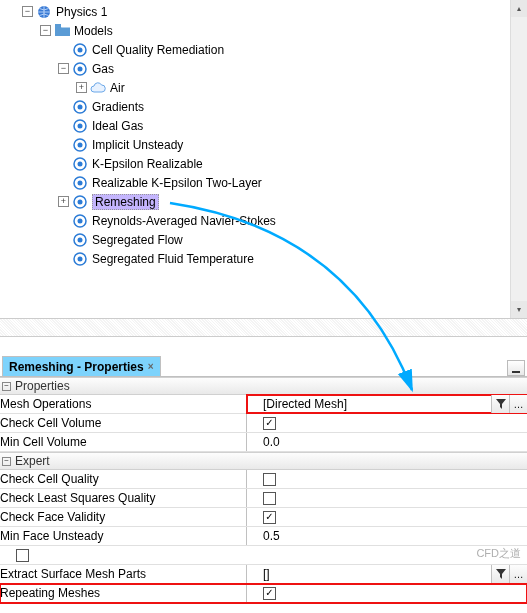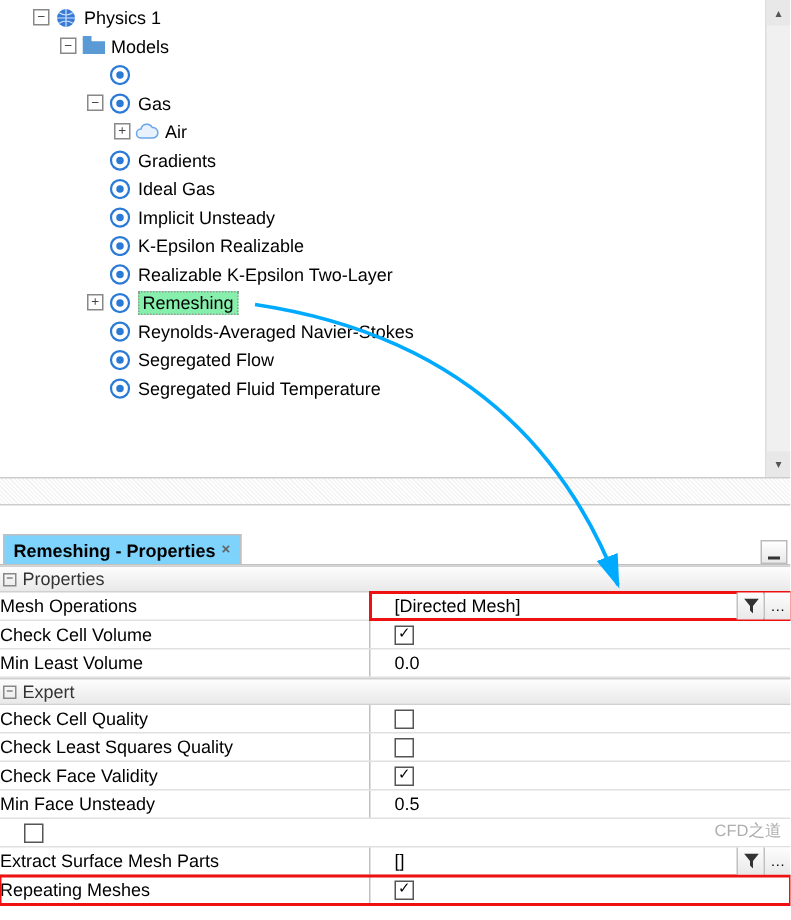--- a/index.html
+++ b/index.html
@@ -42,21 +42,21 @@
   .toggle-blank { width: 11px; height: 11px; display: inline-block; margin-right: 3px; }
   .node-icon {
     width: 16px; height: 16px;
     display: inline-flex;
     align-items: center;
     justify-content: center;
     margin-right: 4px;
   }
   .tree-label { white-space: nowrap; }
   .selected {
-    background: #86efac;
+    background: #c4b5fd;
     border: 1px dotted #999;
     padding: 0 2px;
   }
   .scrollbar-v {
     position: absolute;
     right: 0; top: 0; bottom: 0;
     width: 17px;
     background: #f0f0f0;
     border-left: 1px solid #ddd;
   }
@@ -232,20 +232,21 @@
         <span class="indent"></span>
         <span class="indent"></span>
         <span class="indent"></span>
         <span class="toggle-blank"></span>
         <span class="node-icon">
           <svg width="14" height="14" viewBox="0 0 14 14">
             <circle cx="7" cy="7" r="6" fill="none" stroke="#2b7bd6" stroke-width="1.5"></circle>
             <circle cx="7" cy="7" r="2.5" fill="#2b7bd6"></circle>
           </svg>
         </span>
+        <span class="tree-label">Cell Quality Remediation</span>
       </div>
       <div class="tree-row">
         <span class="indent"></span>
         <span class="indent"></span>
         <span class="indent"></span>
         <span class="toggle">−</span>
         <span class="node-icon">
           <svg width="14" height="14" viewBox="0 0 14 14">
             <circle cx="7" cy="7" r="6" fill="none" stroke="#2b7bd6" stroke-width="1.5"></circle>
             <circle cx="7" cy="7" r="2.5" fill="#2b7bd6"></circle>
@@ -425,21 +426,21 @@
   </div>
 
   <div class="grid-row">
     <div class="label-cell">Check Cell Volume</div>
     <div class="value-cell">
       <span class="checkbox">✓</span>
     </div>
   </div>
 
   <div class="grid-row">
-    <div class="label-cell">Min Least Volume</div>
+    <div class="label-cell">Min Cell Volume</div>
     <div class="value-cell">
       <span>0.0</span>
     </div>
   </div>
 
   <div class="grid-header">
     <span class="collapse">−</span>
     <span>Expert</span>
   </div>
 

